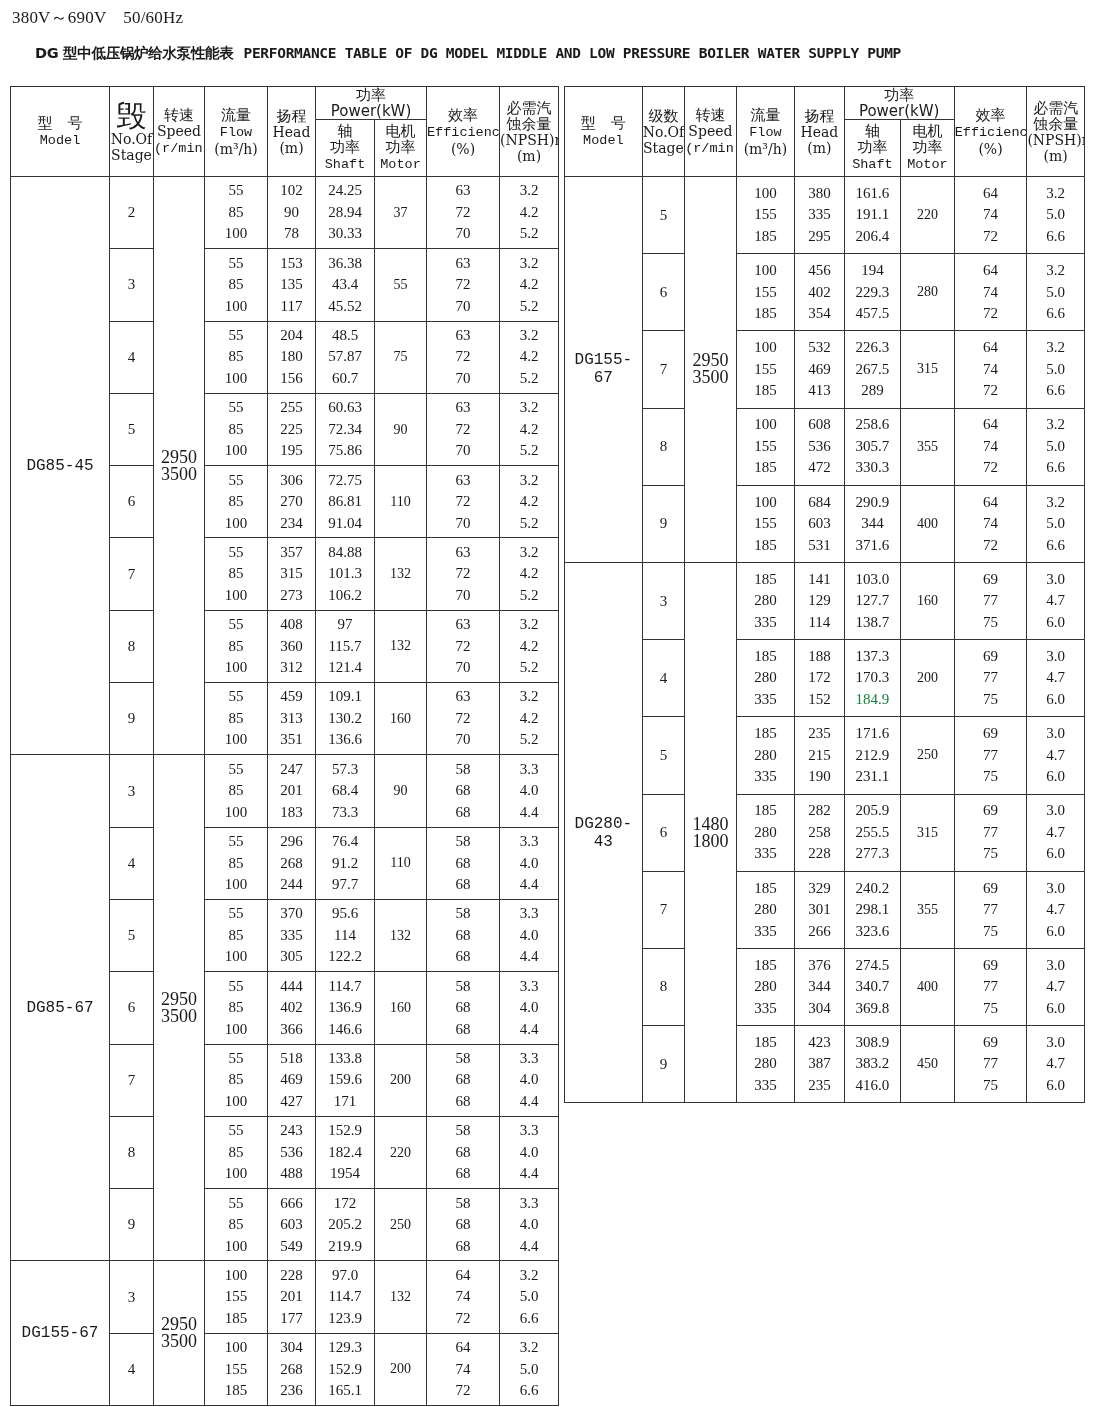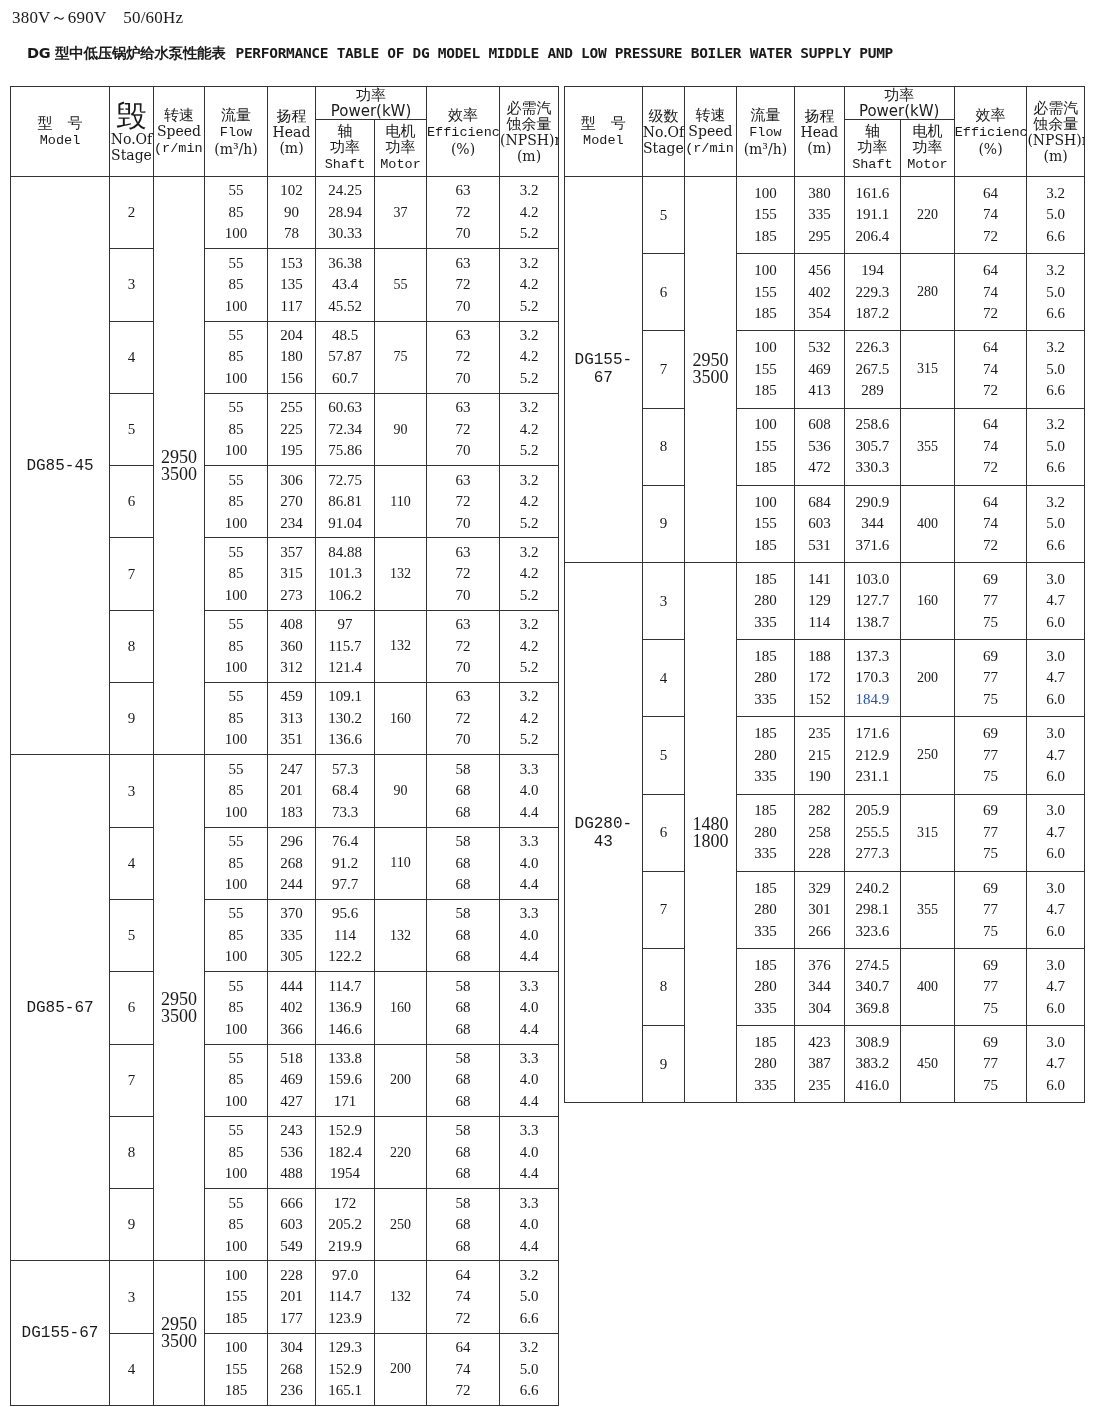--- a/index.html
+++ b/index.html
@@ -2,36 +2,36 @@
 <html><head>
 <meta charset="utf-8">
 <style>
   html, body { margin:0; padding:0; background:#ffffff; }
   body { width:1100px; height:1407px; position:relative; overflow:hidden;
          font-family:"DejaVu Serif", "Liberation Serif", serif; color:#1a1a1a; }
   .voltage { position:absolute; left:12px; top:6px; font-size:17px;
              font-family:"Liberation Serif", serif; letter-spacing:0.2px; }
   .title { position:absolute; left:27px; top:44px; font-size:14.5px; font-weight:bold;
            font-family:"DejaVu Sans Mono", "Liberation Mono", monospace; letter-spacing:-0.3px; white-space:nowrap; }
-  .title .cn { font-family:"DejaVu Sans", sans-serif; font-weight:bold; margin-right:10px; }
+  .title .cn { font-family:"DejaVu Sans", sans-serif; font-weight:bold; margin-right:10px;margin-left:8px; }
   table.perf { position:absolute; border-collapse:collapse; table-layout:fixed; }
   table.perf td, table.perf th { border:1.5px solid #333; padding:0; text-align:center;
            vertical-align:middle; font-weight:normal; overflow:hidden; }
   #left-table { left:10px; top:86px; width:520px; }
   #right-table { left:564px; top:86px; width:521px; }
   .hdr { font-size:14px; line-height:16px; font-family:"DejaVu Serif", serif; }
   .hdr .cn { font-family:"DejaVu Sans", sans-serif; font-size:15px; }
   .hdr .en { font-family:"Liberation Mono", "DejaVu Sans Mono", monospace; font-size:13.5px; }
   .big-cn { font-size:30px; line-height:30px; font-family:"DejaVu Sans", sans-serif; }
   td.model { font-family:"Liberation Mono", monospace; font-size:16px; }
   td.speed { font-family:"Liberation Serif", serif; font-size:18px; vertical-align:middle; text-align:left; padding-left:3px; line-height:17px; }
   td.stage { font-family:"Liberation Serif", serif; font-size:15px; }
   td.multi { font-family:"Liberation Serif", serif; font-size:15px; line-height:21.5px; }
   td.motor { font-family:"Liberation Serif", serif; font-size:14px; }
-  .hl { color:#1d4ed8; }
+  .hl { color:#15803d; }
 </style>
 </head>
 <body>
 
 <div class="voltage">380V～690V　50/60Hz</div>
 <div class="title">
   <span class="cn">DG 型中低压锅炉给水泵性能表</span><span>PERFORMANCE TABLE OF DG MODEL MIDDLE AND LOW PRESSURE BOILER WATER SUPPLY PUMP</span>
 </div>
 
 <table class="perf" id="left-table">
@@ -645,21 +645,21 @@
           <div>185</div>
         </td>
         <td class="multi">
           <div>456</div>
           <div>402</div>
           <div>354</div>
         </td>
         <td class="multi">
           <div>194</div>
           <div>229.3</div>
-          <div>187.2</div>
+          <div>457.5</div>
         </td>
         <td class="motor">280</td>
         <td class="multi">
           <div>64</div>
           <div>74</div>
           <div>72</div>
         </td>
         <td class="multi">
           <div>3.2</div>
           <div>5.0</div>

